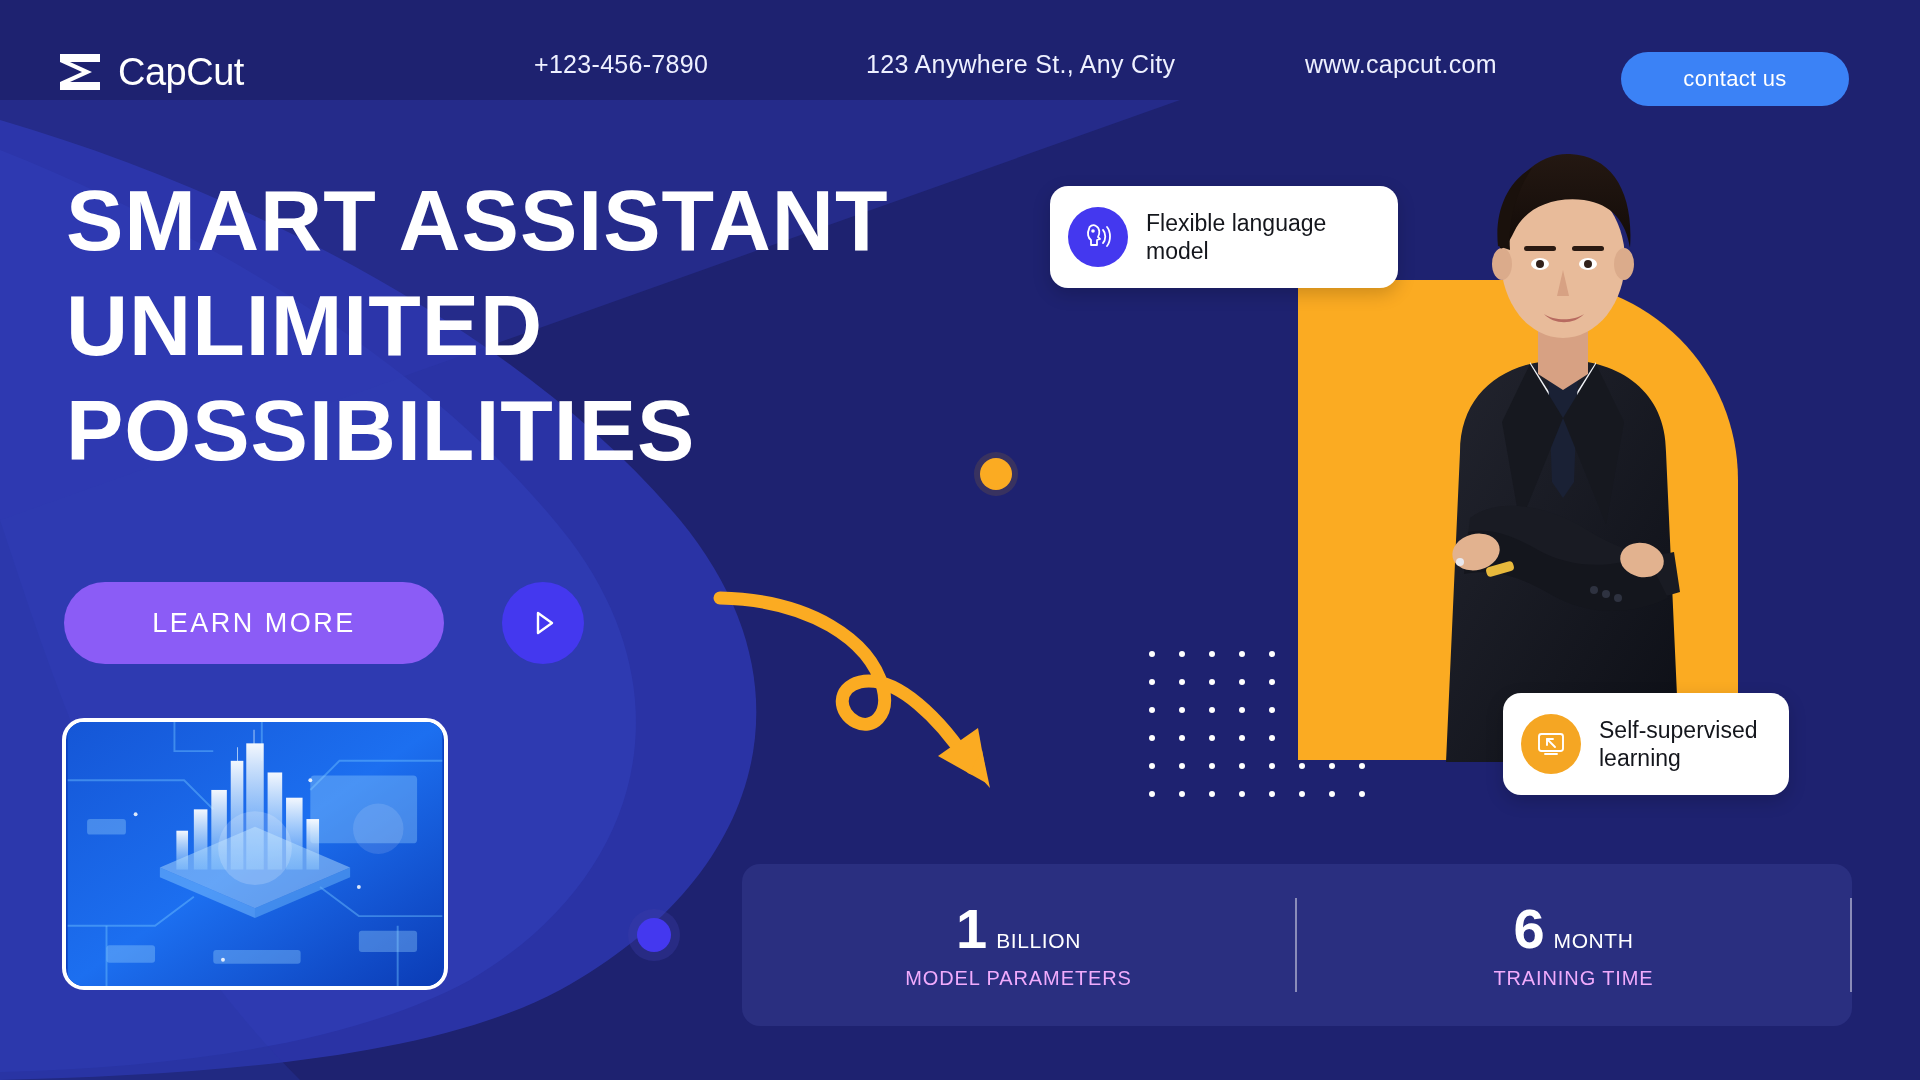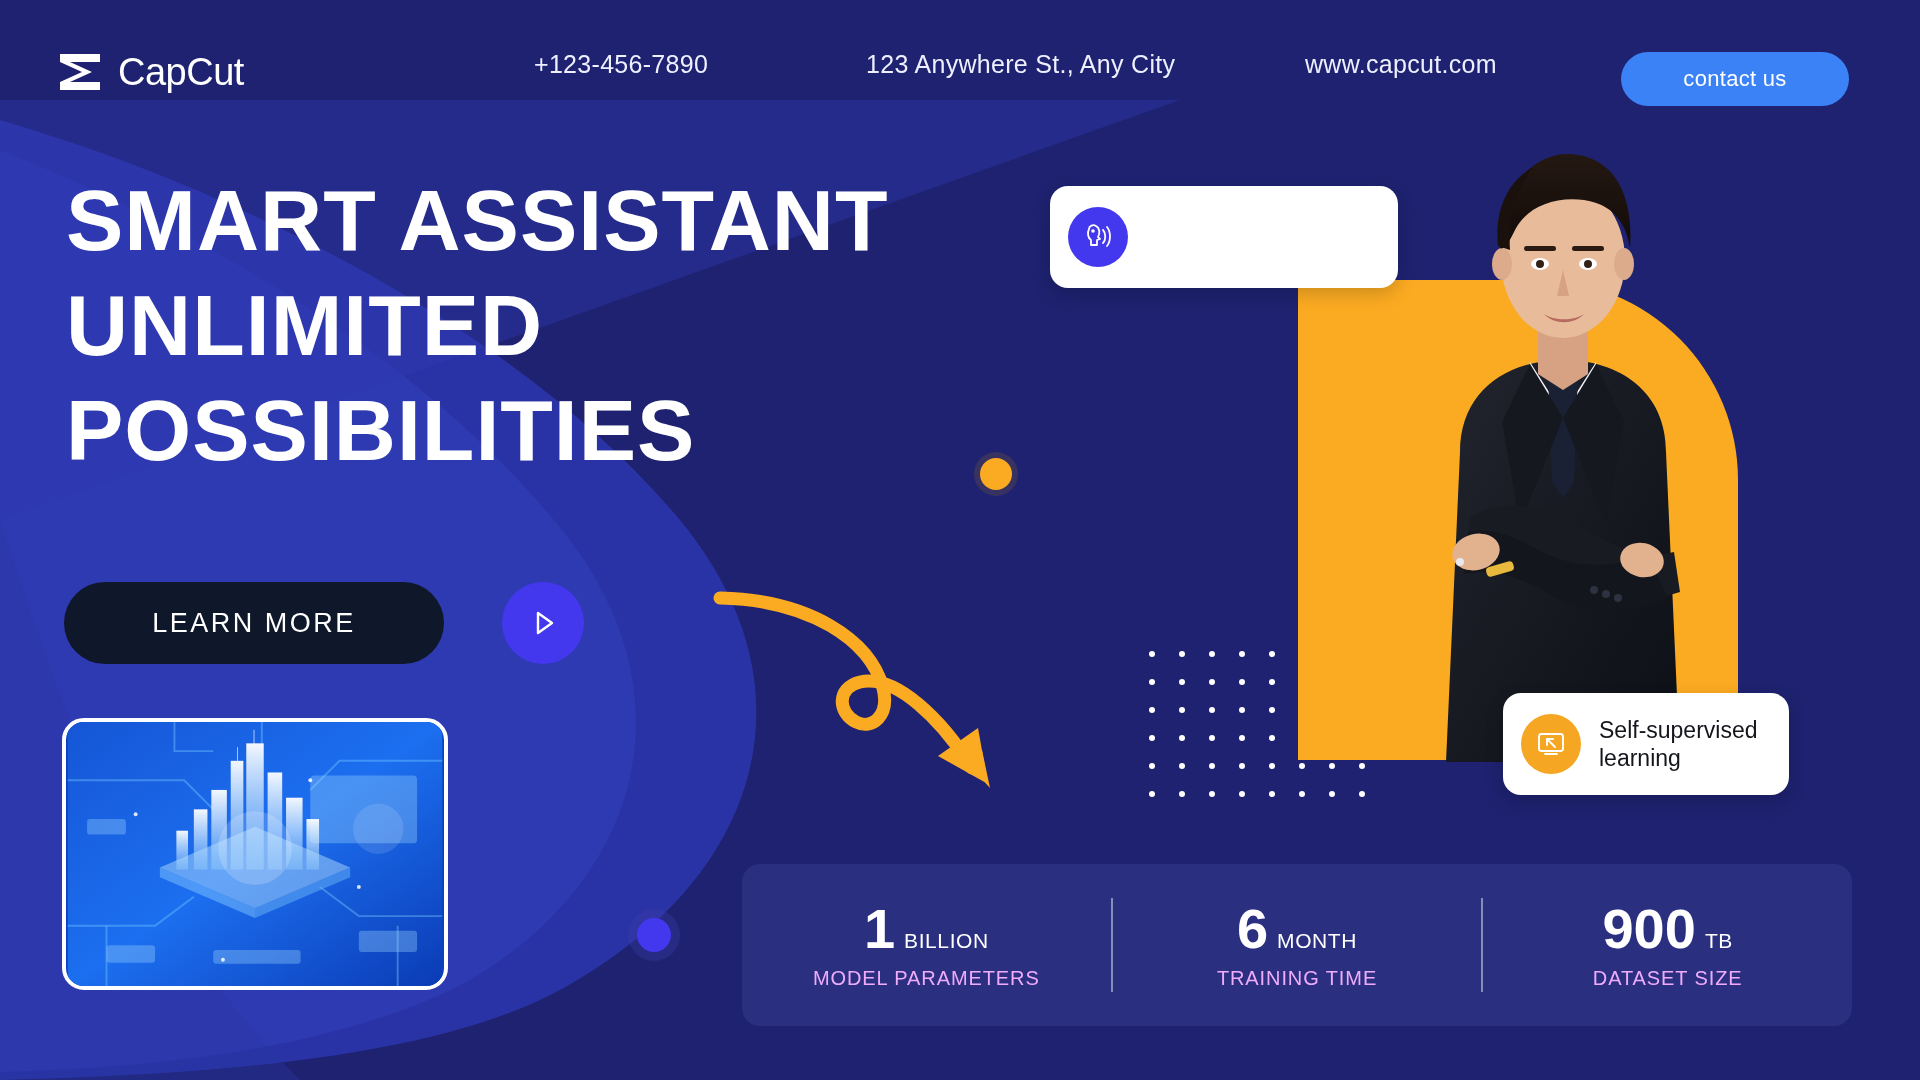--- a/index.html
+++ b/index.html
@@ -43,21 +43,21 @@
   .headline { position:absolute; left:66px; top:168px; z-index:30; }
   .headline div {
     color:#ffffff; font-weight:bold; font-size:86px; line-height:1.22;
     letter-spacing:1px;
   }
 
   
   .cta-row { position:absolute; left:64px; top:582px; display:flex; align-items:center; gap:58px; z-index:30; }
   .learn-btn {
     width:380px; height:82px; border-radius:41px; border:none; cursor:pointer;
-    background:#0f172a; color:#ffffff; font-size:27px; letter-spacing:2.5px;
+    background:#8b5cf6; color:#ffffff; font-size:27px; letter-spacing:2.5px;
     display:flex; align-items:center; justify-content:center;
   }
   .play-btn {
     width:82px; height:82px; border-radius:50%; background:#4438ef;
     border:none; cursor:pointer; display:flex; align-items:center; justify-content:center;
   }
 
   
   .tech-card {
     position:absolute; left:62px; top:718px; width:386px; height:272px;
@@ -347,20 +347,21 @@
 
 <div class="badge badge-1">
   <span class="badge-icon blue">
     <svg width="34" height="34" viewBox="0 0 34 34">
       <path d="M8 9 C8 6 12 4 15 6 C19 8 19 14 17 17 L19 19 L16 20 L16 25 L10 25 L10 20 C7 18 6 13 8 9 Z" fill="none" stroke="#ffffff" stroke-width="1.8" stroke-linejoin="round"></path>
       <circle cx="12" cy="11" r="1.8" fill="#ffffff"></circle>
       <path d="M22 10 C25 13 25 20 22 23" fill="none" stroke="#ffffff" stroke-width="1.8" stroke-linecap="round"></path>
       <path d="M26 7 C30 12 30 21 26 26" fill="none" stroke="#ffffff" stroke-width="1.8" stroke-linecap="round"></path>
     </svg>
   </span>
+  <span class="badge-label">Flexible language model</span>
 </div>
 
 <div class="badge badge-2">
   <span class="badge-icon orange">
     <svg width="34" height="34" viewBox="0 0 34 34">
       <rect x="5" y="7" width="24" height="17" rx="2.5" fill="none" stroke="#ffffff" stroke-width="1.9"></rect>
       <path d="M11 27 L23 27" stroke="#ffffff" stroke-width="1.9" stroke-linecap="round"></path>
       <path d="M21 20 L13 12" stroke="#ffffff" stroke-width="1.9" stroke-linecap="round"></path>
       <path d="M13 18 L13 12 L19 12" fill="none" stroke="#ffffff" stroke-width="1.9" stroke-linecap="round" stroke-linejoin="round"></path>
     </svg>
@@ -378,20 +379,13 @@
   </div>
   <div class="stat-div"></div>
   <div class="stat">
     <div class="stat-top">
       <span class="stat-num">6</span>
       <span class="stat-unit">MONTH</span>
     </div>
     <div class="stat-label">TRAINING TIME</div>
   </div>
   <div class="stat-div"></div>
-  <div class="stat">
-    <div class="stat-top">
-      <span class="stat-num">900</span>
-      <span class="stat-unit">TB</span>
-    </div>
-    <div class="stat-label">DATASET SIZE</div>
-  </div>
 </div>
 
 </body></html>

